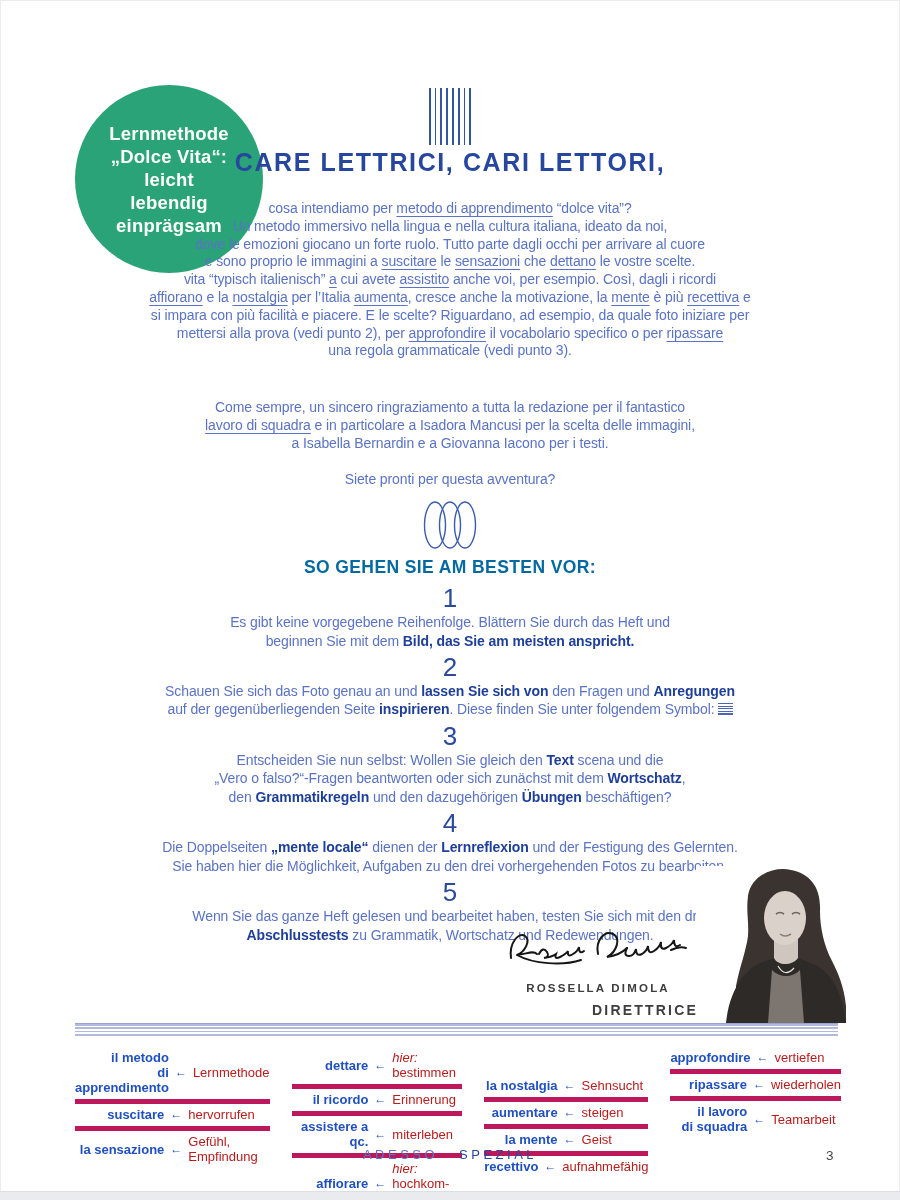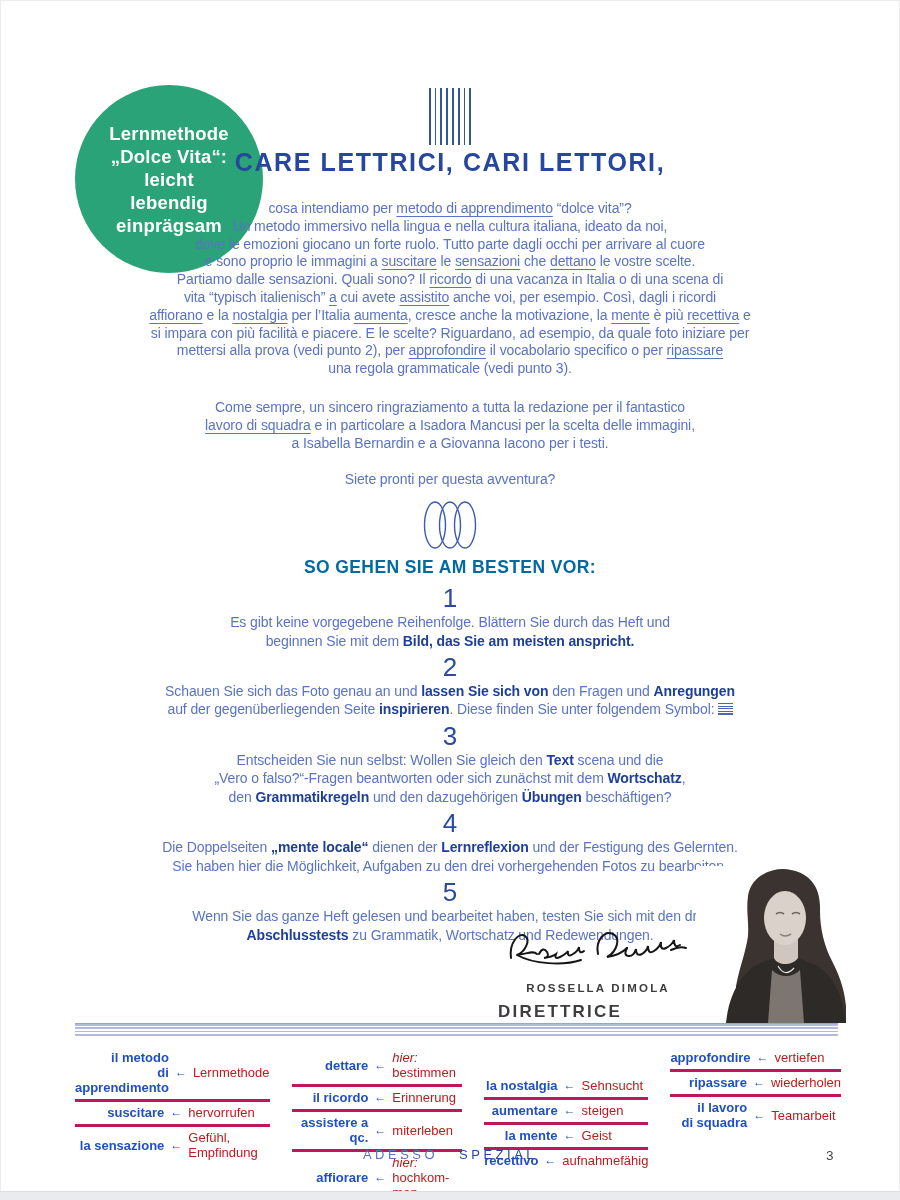--- a/index.html
+++ b/index.html
@@ -36,37 +36,37 @@
   .step-num{font-size:26px;color:#2b4a9e;line-height:1.12;margin-top:3px;}
   .step-line{font-size:14px;line-height:18.4px;color:#5a73c4;letter-spacing:-0.1px;}
 
   .stripes-icon{display:inline-block;width:15px;height:13px;vertical-align:-2px;margin-left:3px;
     background:repeating-linear-gradient(180deg,#4a66b8 0 1.2px,#ffffff 1.2px 2.6px);}
 
   
   #signature-svg{position:absolute;left:503px;top:924px;}
   #sig-name{position:absolute;left:498px;top:982px;width:200px;text-align:center;
             font-size:11.5px;font-weight:bold;letter-spacing:2.2px;color:#3d3d3d;}
-  #sig-role{position:absolute;left:498px;top:1002px;width:200px;text-align:left;
-            font-size:17px;font-weight:bold;letter-spacing:2.2px;color:#3d3d3d;}
+  #sig-role{position:absolute;left:498px;top:1002px;width:200px;text-align:right;
+            font-size:14px;font-weight:bold;letter-spacing:2.2px;color:#3d3d3d;}
 
   
   #photo{position:absolute;left:696px;top:866px;width:173px;height:157px;overflow:hidden;}
 
   
   #stripe-band{position:absolute;left:75px;top:1023px;width:763px;height:14px;
     background:repeating-linear-gradient(180deg,#b2bbdc 0 1.6px,#ffffff 1.6px 3.4px);
     border-top:1px solid #9aa5cd;}
 
   
   #vocab{position:absolute;left:75px;top:1047px;width:766px;display:flex;gap:22px;font-size:13px;}
   .vocab-col{flex:1;}
   .vocab-col:nth-child(1){flex:1.12;}
   .vocab-col:nth-child(3){flex:.94;margin-top:28px;}
-  .vocab-row{display:flex;align-items:center;gap:6px;padding:3px 0 4px;border-bottom:3px solid #be185d;}
+  .vocab-row{display:flex;align-items:center;gap:6px;padding:3px 0 4px;border-bottom:5px solid #be185d;}
   .vocab-row:last-child{border-bottom:none;}
   .vocab-term{flex:1.1;text-align:right;color:#2050c0;font-weight:bold;line-height:15px;white-space:pre-line;}
   .vocab-arrow{color:#2050c0;font-size:12px;line-height:15px;}
   .vocab-def{flex:1;text-align:left;color:#b91c1c;line-height:15px;white-space:pre-line;}
 
   
   #footer-brand{top:1147px;font-size:13px;letter-spacing:3.5px;}
   #footer-brand .brand-light{color:#5a73c4;font-weight:normal;margin-right:21px;}
   #footer-brand .brand-bold{color:#27479e;font-weight:normal;}
   #page-number{position:absolute;left:826px;top:1148px;font-size:13.5px;color:#474747;}
@@ -97,21 +97,20 @@
     <span></span>
 </div>
 
 <div id="page-title" class="center-col">CARE LETTRICI, CARI LETTORI,</div>
 
 <div id="intro" class="center-col body-text">
     <div><span>cosa intendiamo per </span><span class="u">metodo di apprendimento</span><span> “dolce vita”?</span></div>
     <div><span>Un metodo immersivo nella lingua e nella cultura italiana, ideato da noi,</span></div>
     <div><span>dove le emozioni giocano un forte ruolo. Tutto parte dagli occhi per arrivare al cuore</span></div>
     <div><span>e sono proprio le immagini a </span><span class="u">suscitare</span><span> le </span><span class="u">sensazioni</span><span> che </span><span class="u">dettano</span><span> le vostre scelte.</span></div>
-    <div><span>Partiamo dalle sensazioni. Quali sono? Il </span><span class="u">ricordo</span><span> di una vacanza in Italia o di una scena di</span></div>
     <div><span>vita “typisch italienisch” </span><span class="u">a</span><span> cui avete </span><span class="u">assistito</span><span> anche voi, per esempio. Così, dagli i ricordi</span></div>
     <div><span class="u">affiorano</span><span> e la </span><span class="u">nostalgia</span><span> per l’Italia </span><span class="u">aumenta</span><span>, cresce anche la motivazione, la </span><span class="u">mente</span><span> è più </span><span class="u">recettiva</span><span> e</span></div>
     <div><span>si impara con più facilità e piacere. E le scelte? Riguardano, ad esempio, da quale foto iniziare per</span></div>
     <div><span>mettersi alla prova (vedi punto 2), per </span><span class="u">approfondire</span><span> il vocabolario specifico o per </span><span class="u">ripassare</span></div>
     <div><span>una regola grammaticale (vedi punto 3).</span></div>
   </div>
 
 <div id="thanks" class="center-col body-text">
     <div><span>Come sempre, un sincero ringraziamento a tutta la redazione per il fantastico</span></div>
     <div><span class="u">lavoro di squadra</span><span> e in particolare a Isadora Mancusi per la scelta delle immagini,</span></div>

